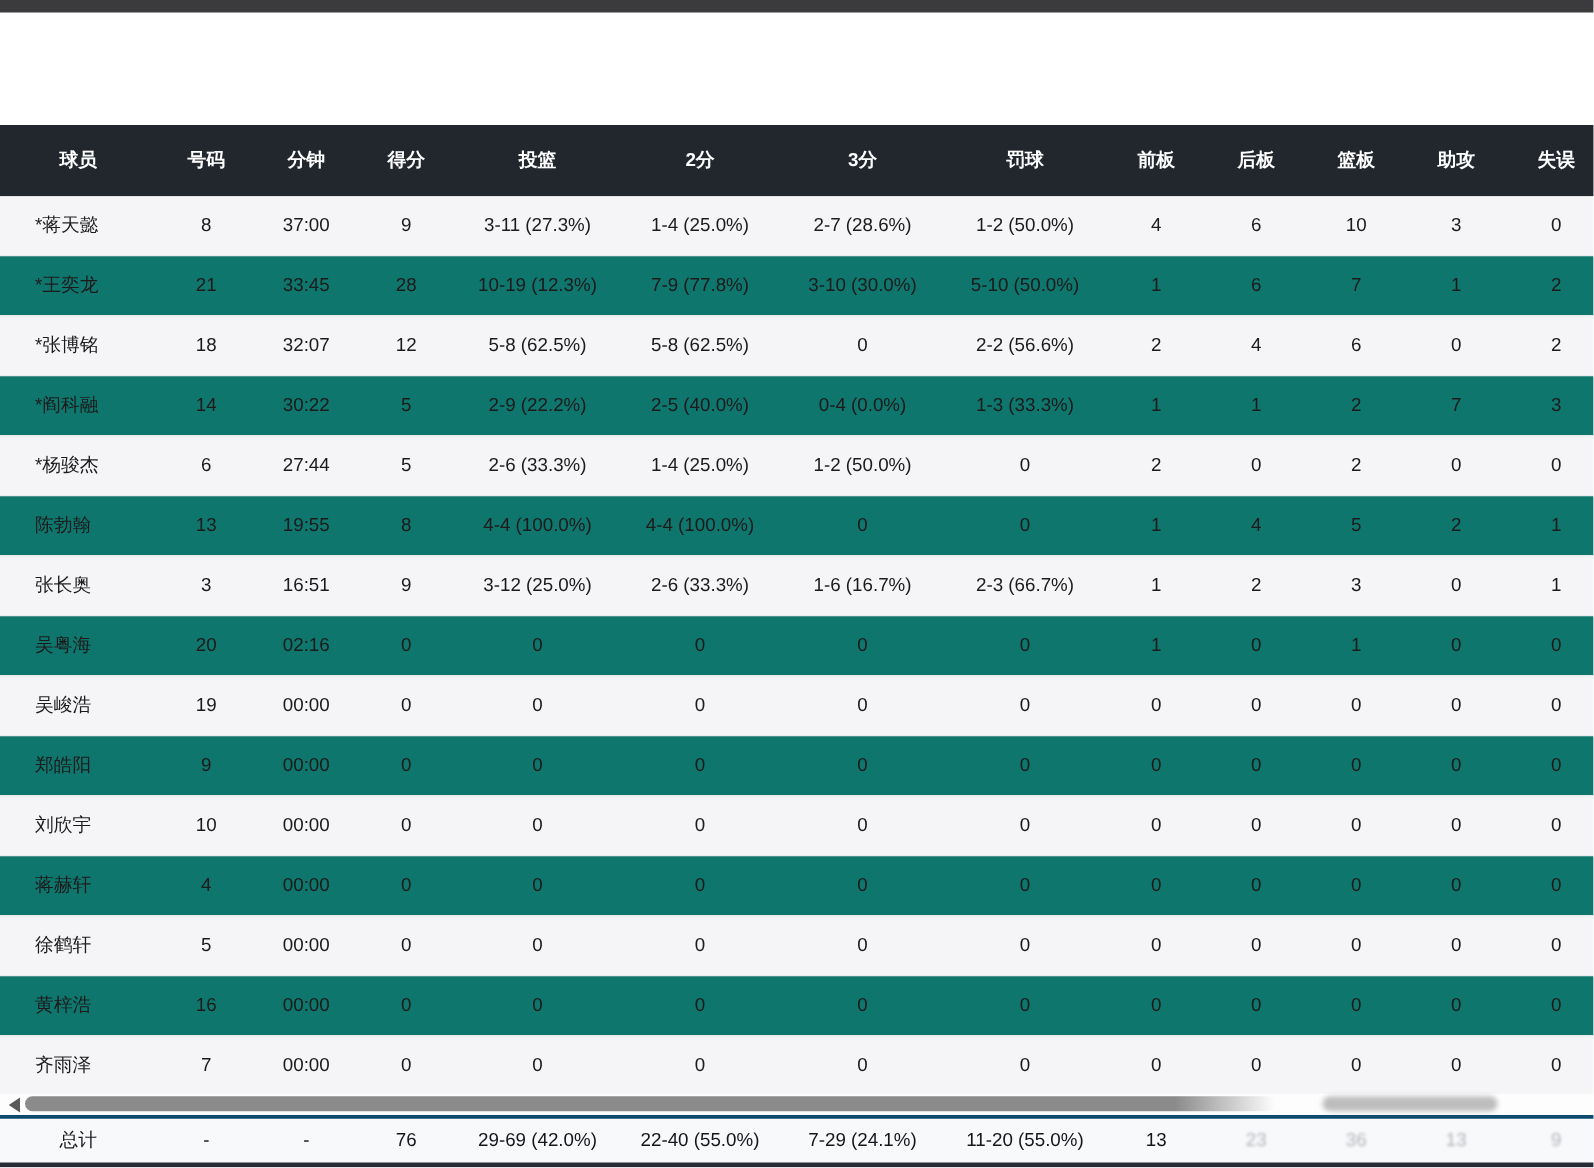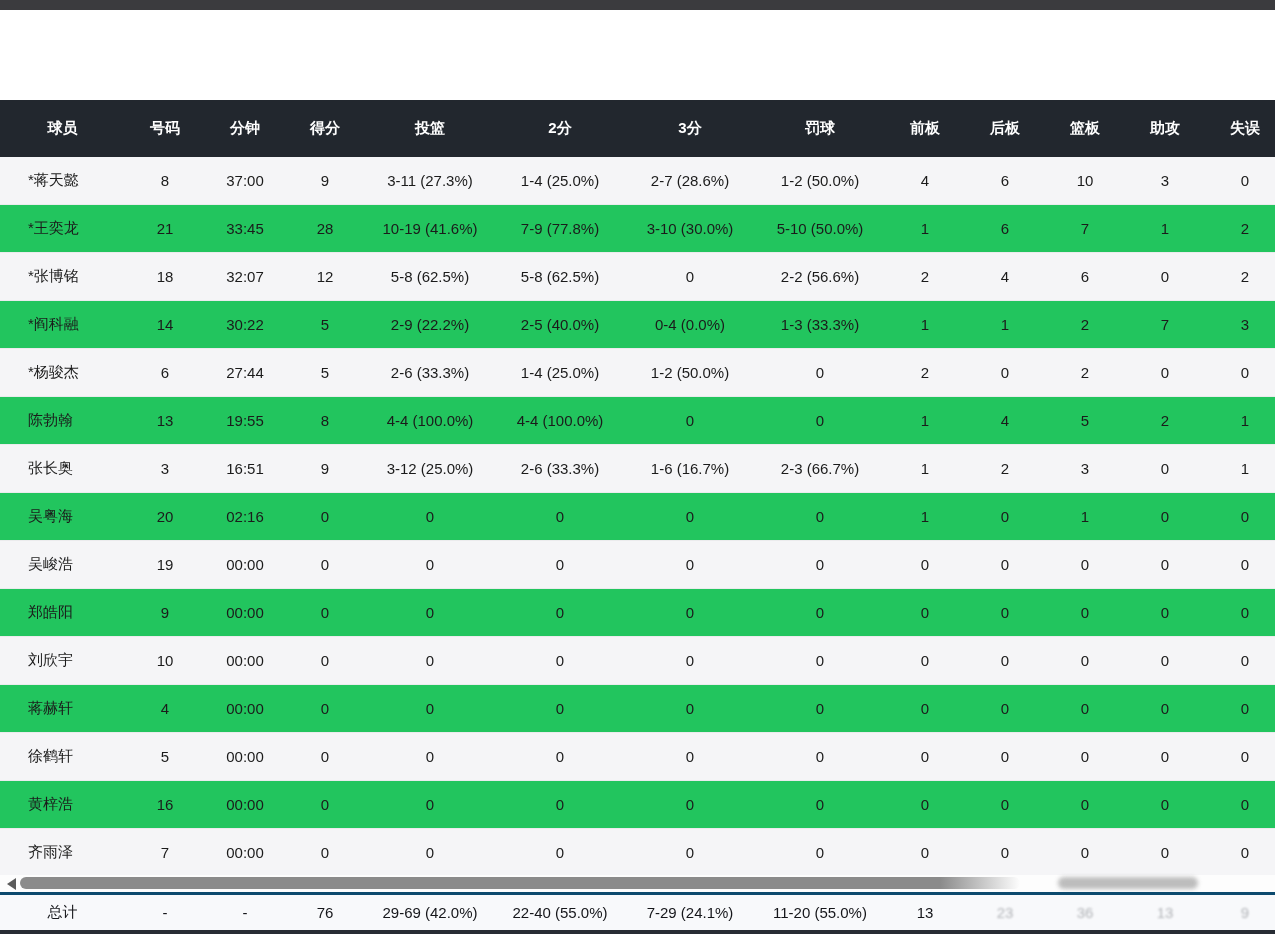--- a/index.html
+++ b/index.html
@@ -10,21 +10,21 @@
 
   .topstrip   { position: absolute; left: 0; top: 0; width: 1275px; height: 10px; background: #3b3b3e; }
   .appbar     { position: absolute; left: 0; top: 10px; width: 1275px; height: 90px; background: #4a4a4e; display: flex; align-items: center; }
   .logo       { width: 64px; height: 64px; margin-left: 26px; background: linear-gradient(135deg,#ffffff 0%,#f7f7f8 60%,#efeff1 100%); border-radius: 2px; display: flex; align-items: center; justify-content: center; }
   .app-title  { color: #ffffff; font-size: 27px; font-weight: bold; margin-left: 40px; letter-spacing: 1px; }
 
   .thead { position: absolute; left: 0; top: 100px; width: 1275px; height: 57px; background: #22272e; display: flex; align-items: center; overflow: hidden; }
   .th    { color: #ffffff; font-size: 15px; font-weight: bold; text-align: center; flex: none; }
 
   .tbody { position: absolute; left: 0; top: 157px; width: 1275px; height: 720px; overflow: hidden; }
-  .tr    { display: flex; align-items: center; height: 48px; background: #22c55e; border-bottom: 1px solid #ebebed; overflow: hidden; }
+  .tr    { display: flex; align-items: center; height: 48px; background: #0f766e; border-bottom: 1px solid #ebebed; overflow: hidden; }
   .tr.alt{ background: #f5f5f7; }
   .td    { color: #1b1b1b; font-size: 15px; text-align: center; flex: none; }
 
   
   .c0  { width: 125px; }
   .c1, .c2, .c3 { width: 80px; }
   .c4, .c5, .c6, .c7 { width: 130px; }
   .c8, .c9, .c10, .c11, .c12 { width: 80px; }
   .td.c0 { text-align: left; padding-left: 28px; }
 
@@ -82,21 +82,21 @@
         <div class="td c9">6</div>
         <div class="td c10">10</div>
         <div class="td c11">3</div>
         <div class="td c12">0</div>
       </div>
       <div class="tr">
         <div class="td c0">*王奕龙</div>
         <div class="td c1">21</div>
         <div class="td c2">33:45</div>
         <div class="td c3">28</div>
-        <div class="td c4">10-19 (41.6%)</div>
+        <div class="td c4">10-19 (12.3%)</div>
         <div class="td c5">7-9 (77.8%)</div>
         <div class="td c6">3-10 (30.0%)</div>
         <div class="td c7">5-10 (50.0%)</div>
         <div class="td c8">1</div>
         <div class="td c9">6</div>
         <div class="td c10">7</div>
         <div class="td c11">1</div>
         <div class="td c12">2</div>
       </div>
       <div class="tr alt">

